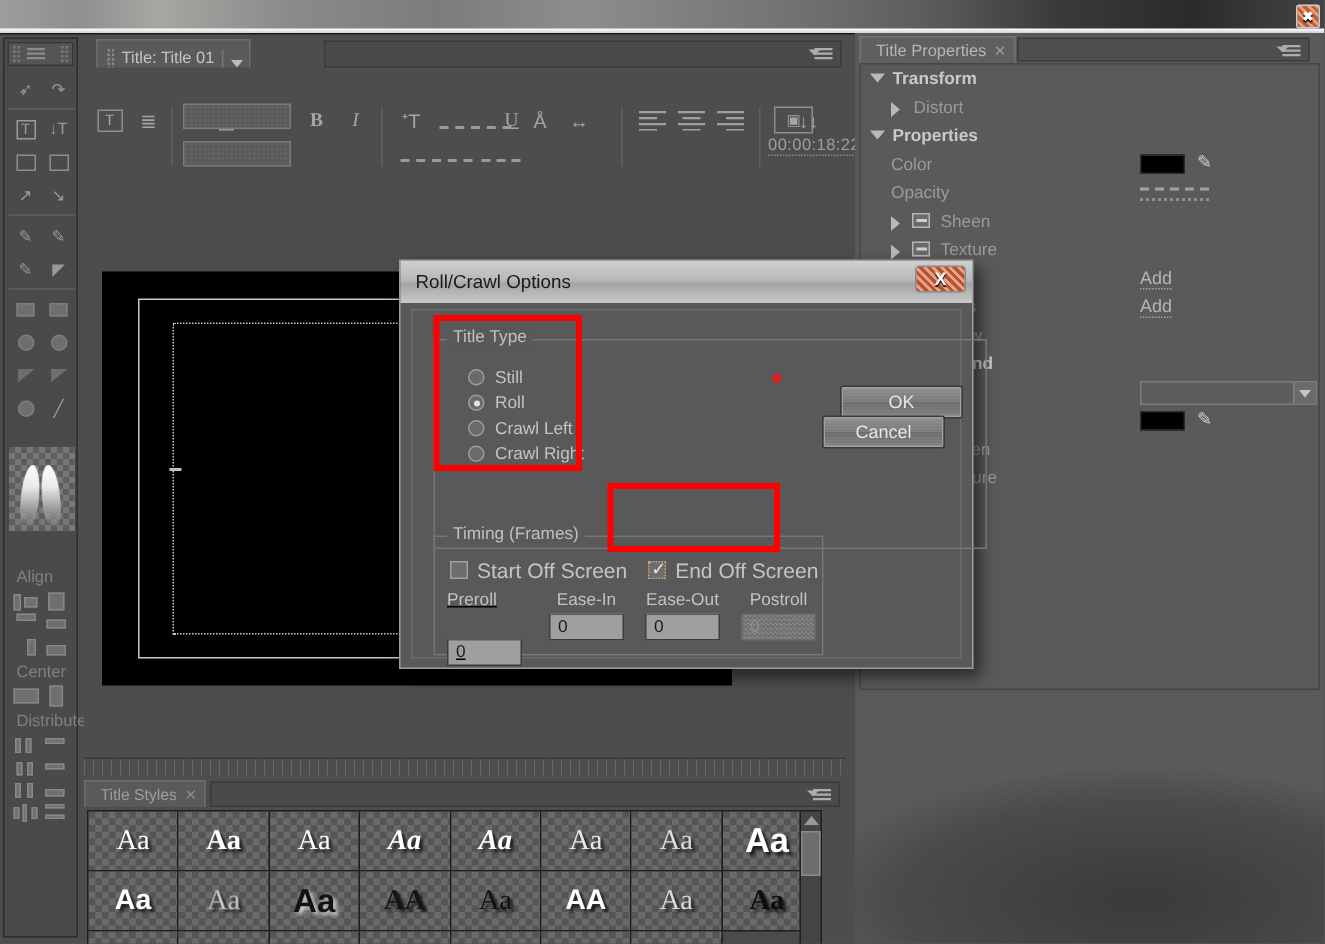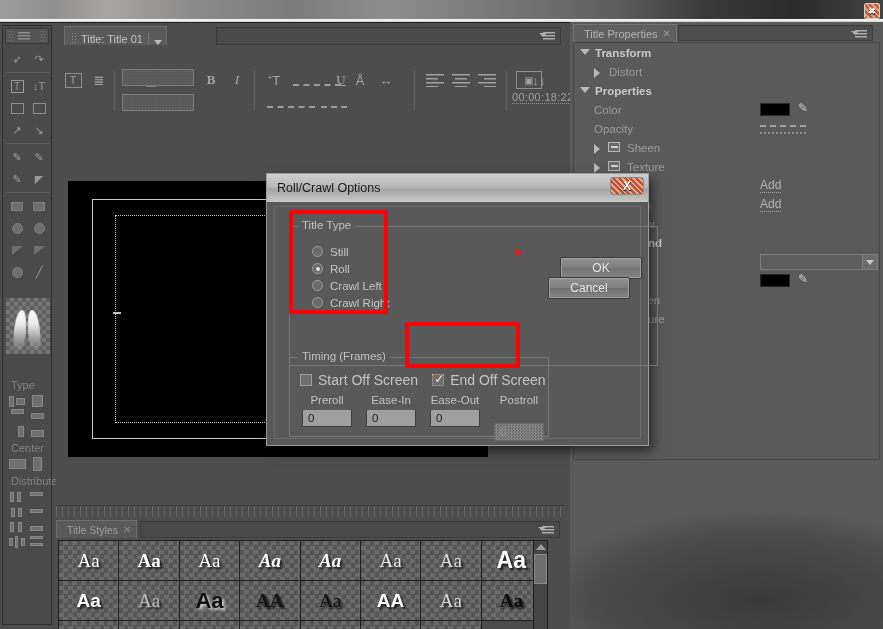--- a/index.html
+++ b/index.html
@@ -386,21 +386,21 @@
           </div>
         <div class="tool">
             <span class="circ"></span>
           </div>
         <div class="tool">╱</div>
       </div>
 
       <div class="flame"></div>
 
       <div class="align-panel">
-        <div class="hdr">Type</div>
+        <div class="hdr">Align</div>
         <div class="al-row">
           <span class="al-ico">
               <i style="left:0;top:2px;width:5px;height:11px"></i>
               <i style="left:7px;top:4px;width:9px;height:7px"></i>
             </span>
           <span class="al-ico">
               <i style="left:3px;top:1px;width:11px;height:12px"></i>
             </span>
         </div>
         <div class="al-row">
@@ -719,33 +719,33 @@
               <div class="chk-row">
                 <span class="chk"></span>
                 <span>Start Off Screen</span>
               </div>
               <div class="chk-row">
                 <span class="chk on"></span>
                 <span>End Off Screen</span>
               </div>
             </div>
           <div id="fld-list" style="position:absolute; left:8px; top:36px; display:flex; gap:6px;">
-              <div style="display: flex; flex-direction: column; align-items: center; gap: 3px; width: 58px;">
+              <div style="display: flex; flex-direction: column; align-items: flex-start; gap: 20px; width: 58px; text-decoration: underline;">
                 <div class="fld-label">Preroll</div>
                 <div class="numfld">0</div>
               </div>
               <div style="display: flex; flex-direction: column; align-items: center; gap: 3px; width: 58px;">
                 <div class="fld-label">Ease-In</div>
                 <div class="numfld">0</div>
               </div>
               <div style="display: flex; flex-direction: column; align-items: center; gap: 3px; width: 58px;">
                 <div class="fld-label">Ease-Out</div>
                 <div class="numfld">0</div>
               </div>
-              <div style="display: flex; flex-direction: column; align-items: center; gap: 17px; width: 58px;">
+              <div style="display: flex; flex-direction: column; align-items: center; gap: 3px; width: 58px;">
                 <div class="fld-label">Postroll</div>
                 <div class="numfld disabled">0</div>
               </div>
             </div>
         </div>
 
         <div class="dbtn" style="position:absolute; left:285px; top:40px;margin-top:10px;">OK</div>
         <div class="dbtn" style="position:absolute; left:273px; top:70px;">Cancel</div>
       </div>
     </div>

